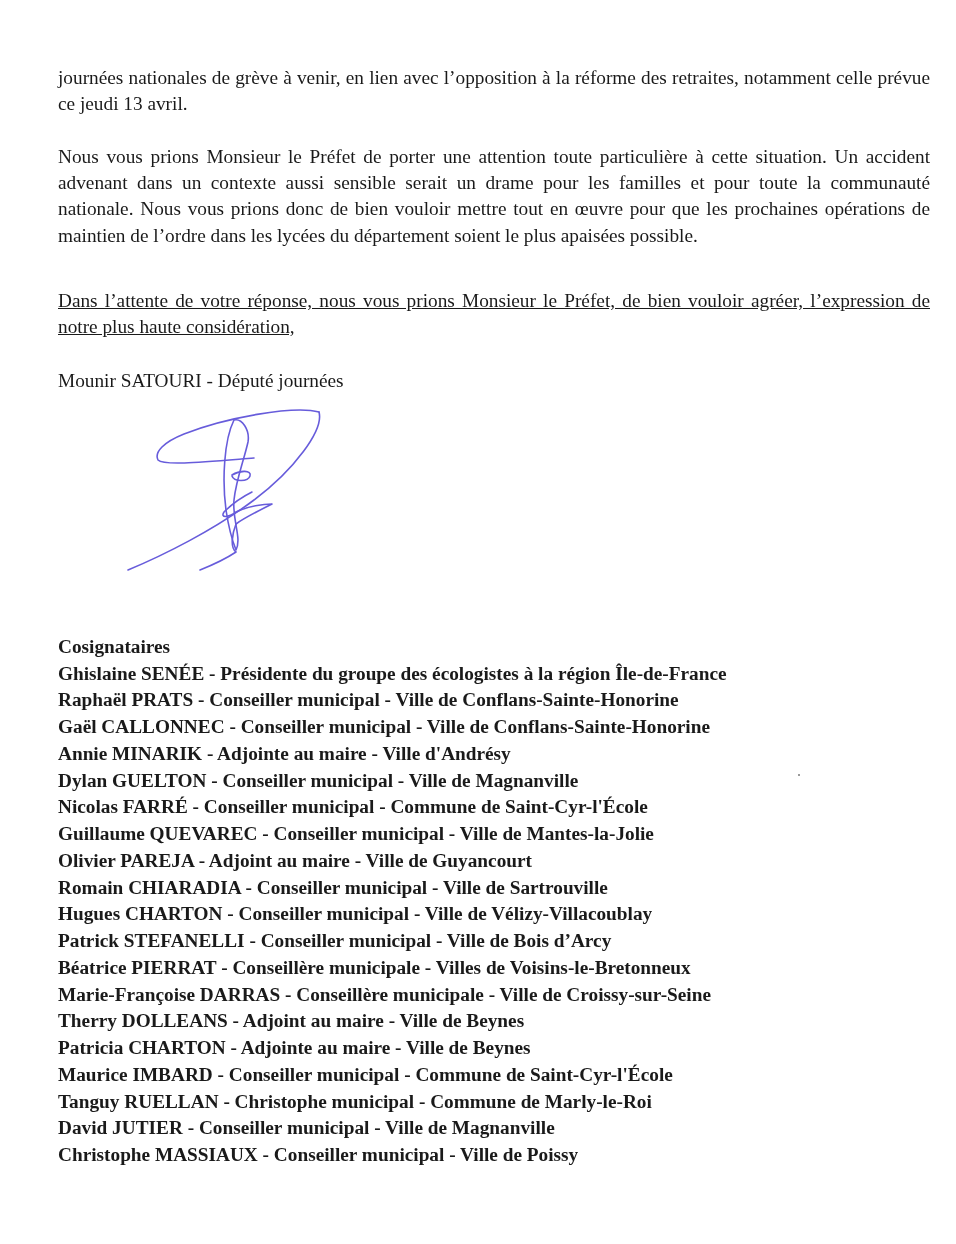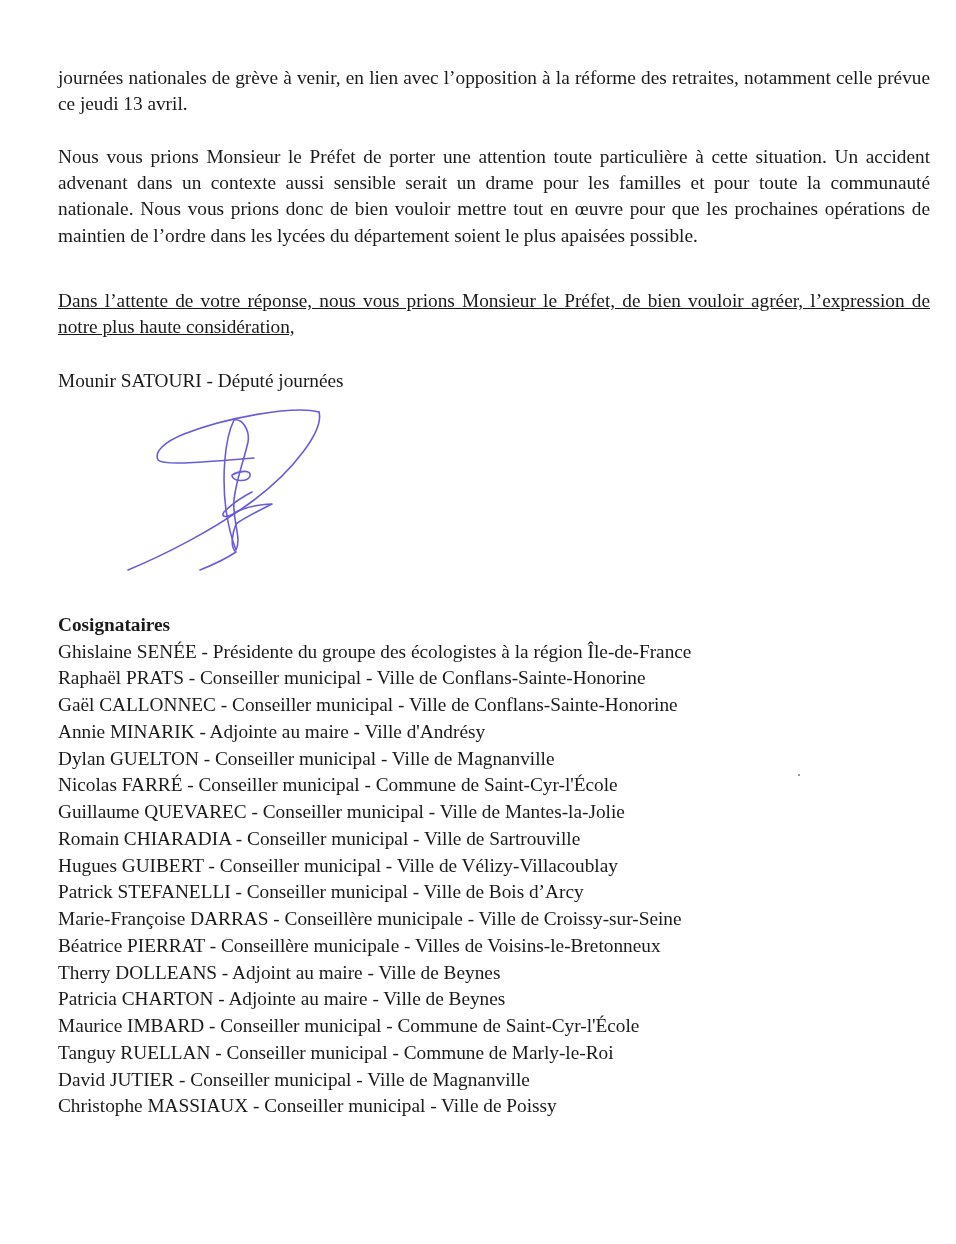--- a/index.html
+++ b/index.html
@@ -40,38 +40,39 @@
     .signature {
       position: absolute;
       left: 124px;
       top: 400px;
       width: 200px;
       height: 175px;
     }
     .cosign {
       position: absolute;
       left: 58px;
-      top: 612px;
+      top: 634px;
       width: 880px;
     }
     .cosign-title {
       font-size: 19.3px;
       font-weight: bold;
       line-height: 26.7px;
       margin: 0;
     }
     .cosign-list {
       list-style: none;
       margin: 0;
       padding: 0;
     }
     .cosign-list li {
       font-size: 19.3px;
       line-height: 26.75px;
       white-space: nowrap;
+      font-weight: bold;
     }
     .speck {
       position: absolute;
       left: 798px;
       top: 774px;
       width: 2px;
       height: 2px;
       background: #9a9a9a;
     }
   </style>
@@ -105,27 +106,28 @@
 <div class="cosign">
   <p class="cosign-title">Cosignataires</p>
   <ul class="cosign-list">
     <li>Ghislaine SENÉE - Présidente du groupe des écologistes à la région Île-de-France</li>
     <li>Raphaël PRATS - Conseiller municipal - Ville de Conflans-Sainte-Honorine</li>
     <li>Gaël CALLONNEC - Conseiller municipal - Ville de Conflans-Sainte-Honorine</li>
     <li>Annie MINARIK - Adjointe au maire - Ville d'Andrésy</li>
     <li>Dylan GUELTON - Conseiller municipal - Ville de Magnanville</li>
     <li>Nicolas FARRÉ - Conseiller municipal - Commune de Saint-Cyr-l'École</li>
     <li>Guillaume QUEVAREC - Conseiller municipal - Ville de Mantes-la-Jolie</li>
+    <li>Olivier PAREJA - Adjoint au maire - Ville de Guyancourt</li>
     <li>Romain CHIARADIA - Conseiller municipal - Ville de Sartrouville</li>
-    <li>Hugues GUIBERT - Conseiller municipal - Ville de Vélizy-Villacoublay</li>
+    <li>Hugues CHARTON - Conseiller municipal - Ville de Vélizy-Villacoublay</li>
     <li>Patrick STEFANELLI - Conseiller municipal - Ville de Bois d’Arcy</li>
+    <li>Béatrice PIERRAT - Conseillère municipale - Villes de Voisins-le-Bretonneux</li>
     <li>Marie-Françoise DARRAS - Conseillère municipale - Ville de Croissy-sur-Seine</li>
-    <li>Béatrice PIERRAT - Conseillère municipale - Villes de Voisins-le-Bretonneux</li>
     <li>Therry DOLLEANS - Adjoint au maire - Ville de Beynes</li>
     <li>Patricia CHARTON - Adjointe au maire - Ville de Beynes</li>
     <li>Maurice IMBARD - Conseiller municipal - Commune de Saint-Cyr-l'École</li>
-    <li>Tanguy RUELLAN - Conseiller municipal - Commune de Marly-le-Roi</li>
+    <li>Tanguy RUELLAN - Christophe municipal - Commune de Marly-le-Roi</li>
     <li>David JUTIER - Conseiller municipal - Ville de Magnanville</li>
     <li>Christophe MASSIAUX - Conseiller municipal - Ville de Poissy</li>
   </ul>
 </div>
 
 <div class="speck"></div>
 
 </body></html>

